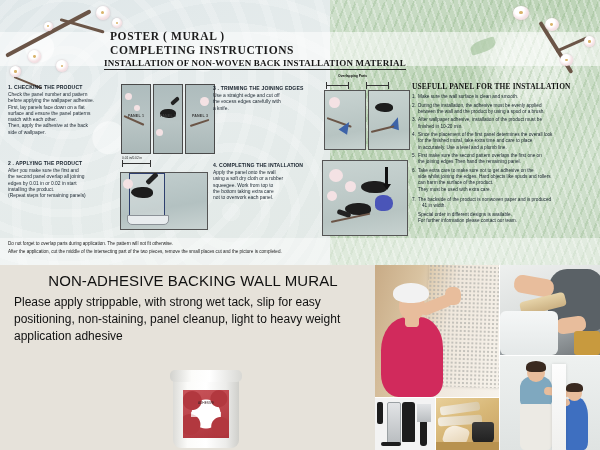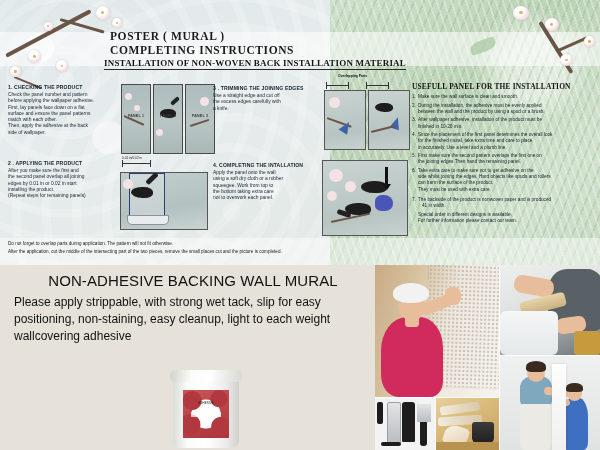--- a/index.html
+++ b/index.html
@@ -373,22 +373,22 @@
     <div>Do not forget to overlap parts during application. The pattern will not fit otherwise.</div>
     <div>After the application, cut the middle of the intersecting part of the two pieces, remove the small places cut and the picture is completed.</div>
   </div>
 
   <div class="bottom"></div>
 
   <div class="promo">
     <div class="promo-h">NON-ADHESIVE BACKING WALL MURAL</div>
     <div class="promo-b">
       <div>Please apply strippable, with strong wet tack, slip for easy</div>
-      <div>positioning, non-staining, easy cleanup, light to each weight</div>
-      <div>wallcovering adhesive</div>
+      <div>positioning, non-staining, panel cleanup, light to heavy weight</div>
+      <div>application adhesive</div>
     </div>
   </div>
 
   <div class="bucket">
     <div class="bucket-body"></div>
     <div class="bucket-lid"></div>
     <div class="bucket-label">
       <div class="ltxt">ADHESIVE</div>
       <div class="lbar"></div>
     </div>

